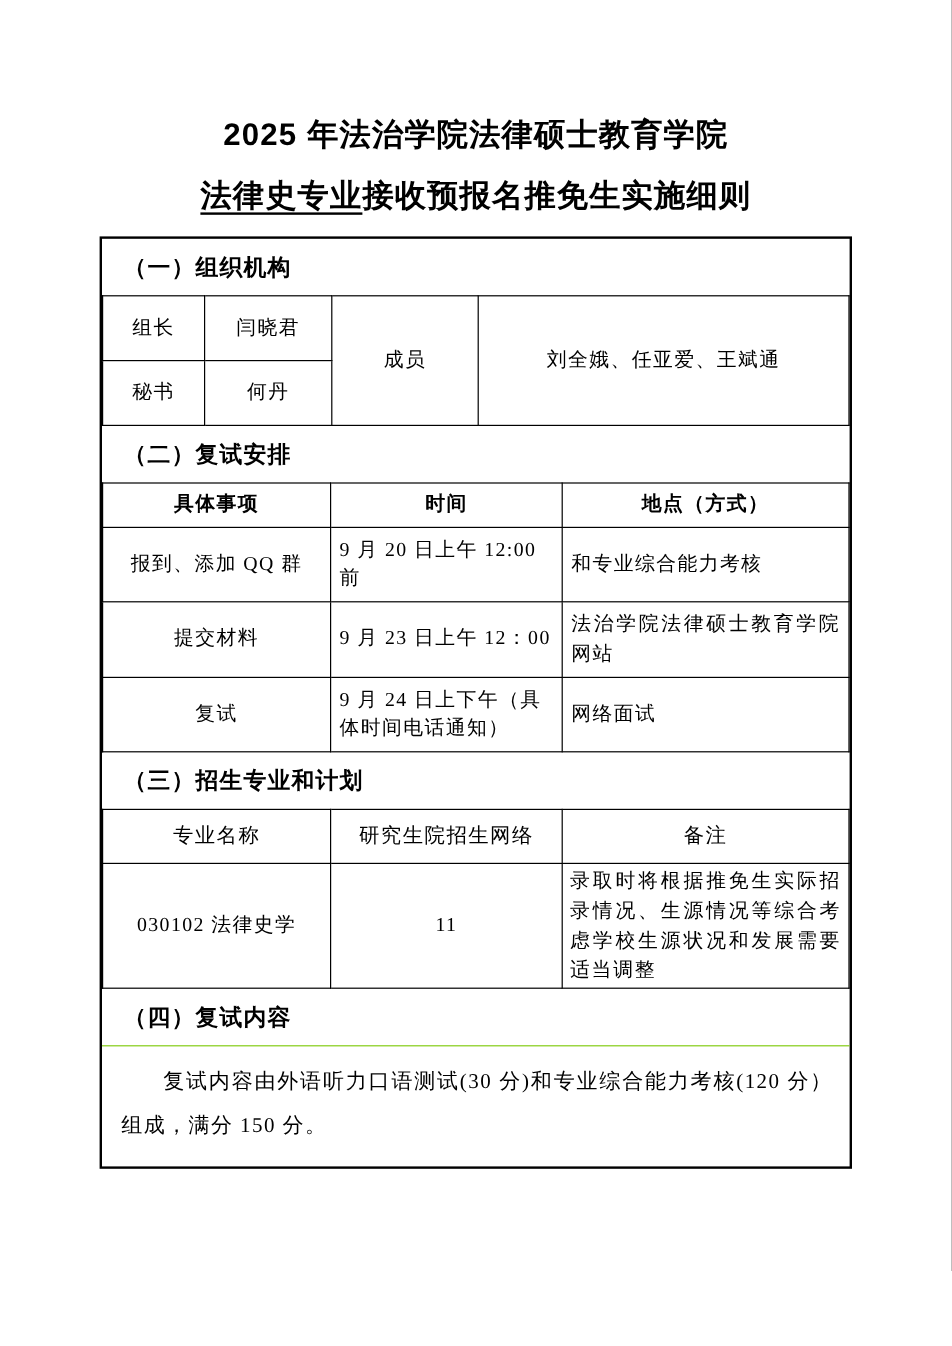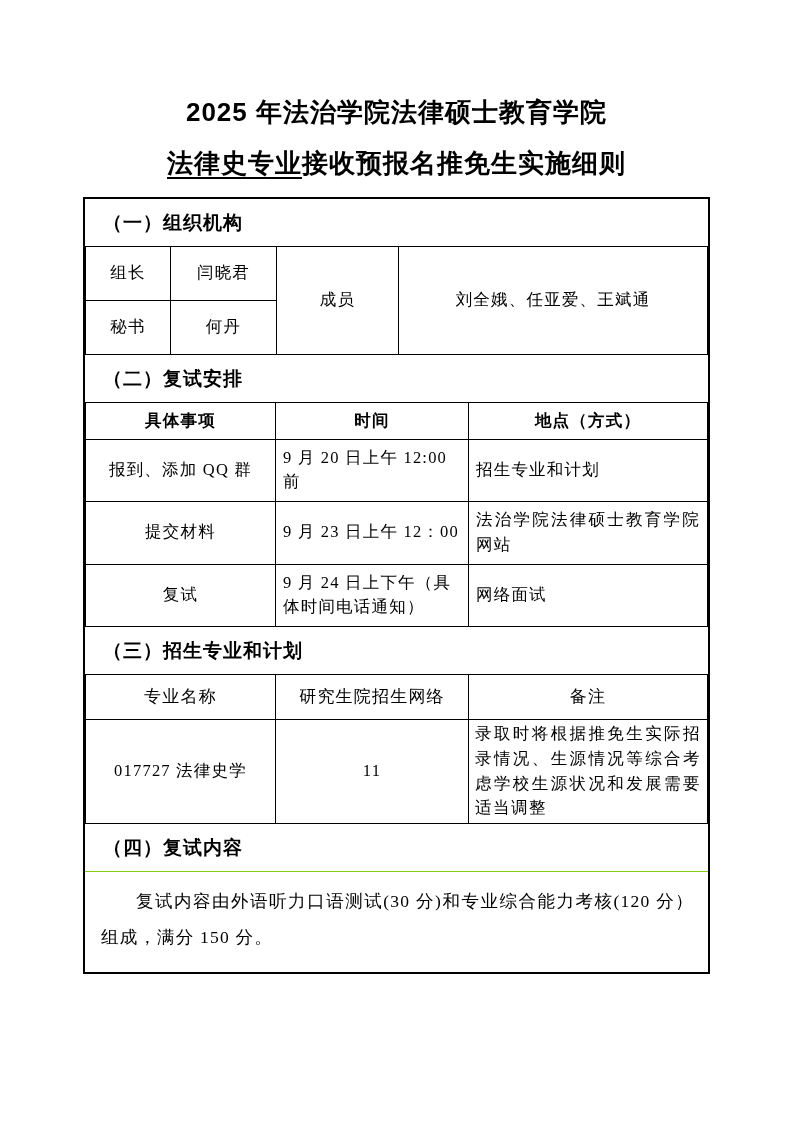--- a/index.html
+++ b/index.html
@@ -113,21 +113,21 @@
         </colgroup>
       <tbody>
           <tr>
         <td class="hdr">具体事项</td>
         <td class="hdr">时间</td>
         <td class="hdr">地点（方式）</td>
       </tr>
       <tr>
         <td class="body">报到、添加 QQ 群</td>
         <td class="body cell-left">9 月 20 日上午 12:00 前</td>
-        <td class="body cell-left">招生专业和计划</td>
+        <td class="body cell-left">和专业综合能力考核</td>
       </tr>
       <tr>
         <td class="body">提交材料</td>
         <td class="body cell-left">9 月 23 日上午 12：00</td>
         <td class="body cell-left cell-justify">法治学院法律硕士教育学院网站</td>
       </tr>
       <tr>
         <td class="body">复试</td>
         <td class="body cell-left">9 月 24 日上下午（具体时间电话通知）</td>
         <td class="body cell-left">网络面试</td>
@@ -142,21 +142,21 @@
           <col style="width:193px">
           <col>
         </colgroup>
       <tbody>
           <tr>
         <td class="hdr">专业名称</td>
         <td class="hdr">研究生院招生网络</td>
         <td class="hdr">备注</td>
       </tr>
       <tr>
-        <td class="body">017727 法律史学</td>
+        <td class="body">030102 法律史学</td>
         <td class="body">11</td>
         <td class="body note-cell">录取时将根据推免生实际招录情况、生源情况等综合考虑学校生源状况和发展需要适当调整</td>
       </tr>
     </tbody>
       </table>
 
     <div class="sec-head">（四）复试内容</div>
     <div class="para">复试内容由外语听力口语测试(30 分)和专业综合能力考核(120 分）组成，满分 150 分。</div>
 
   </div>

